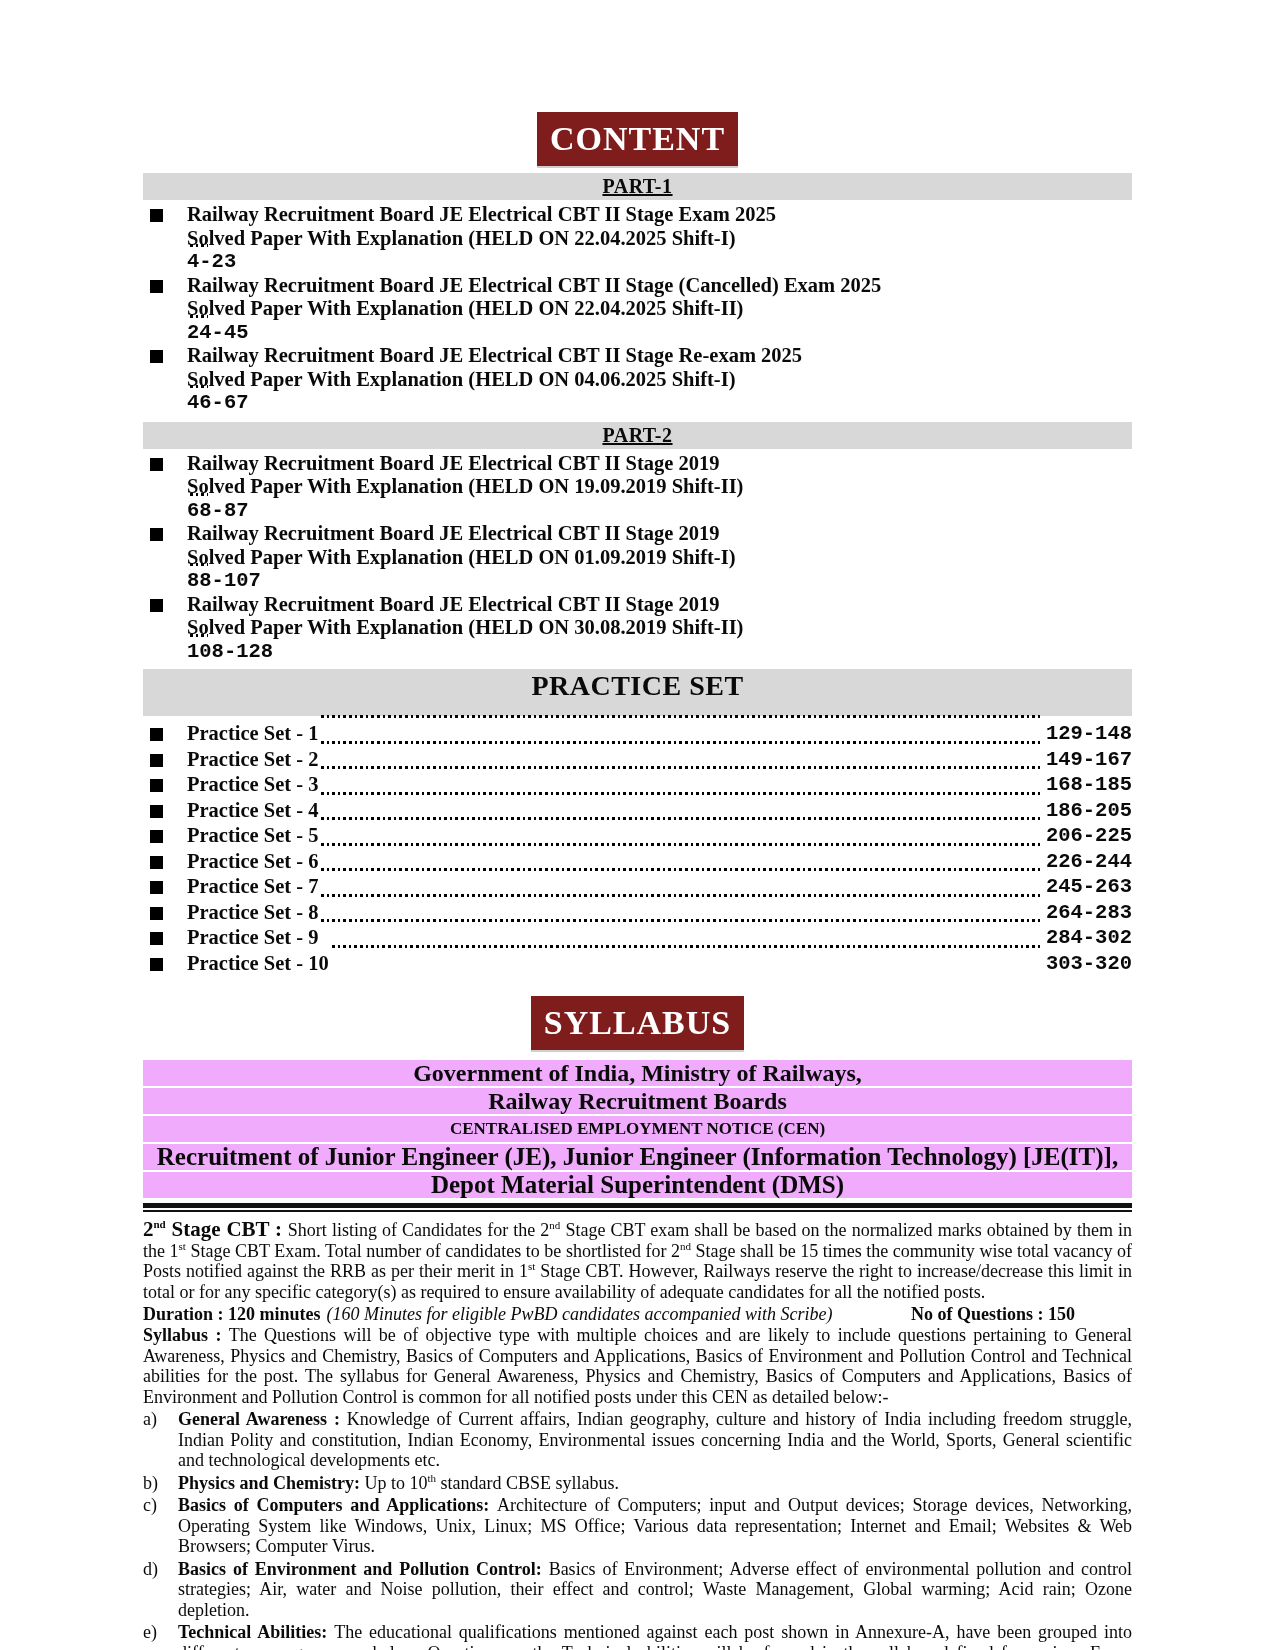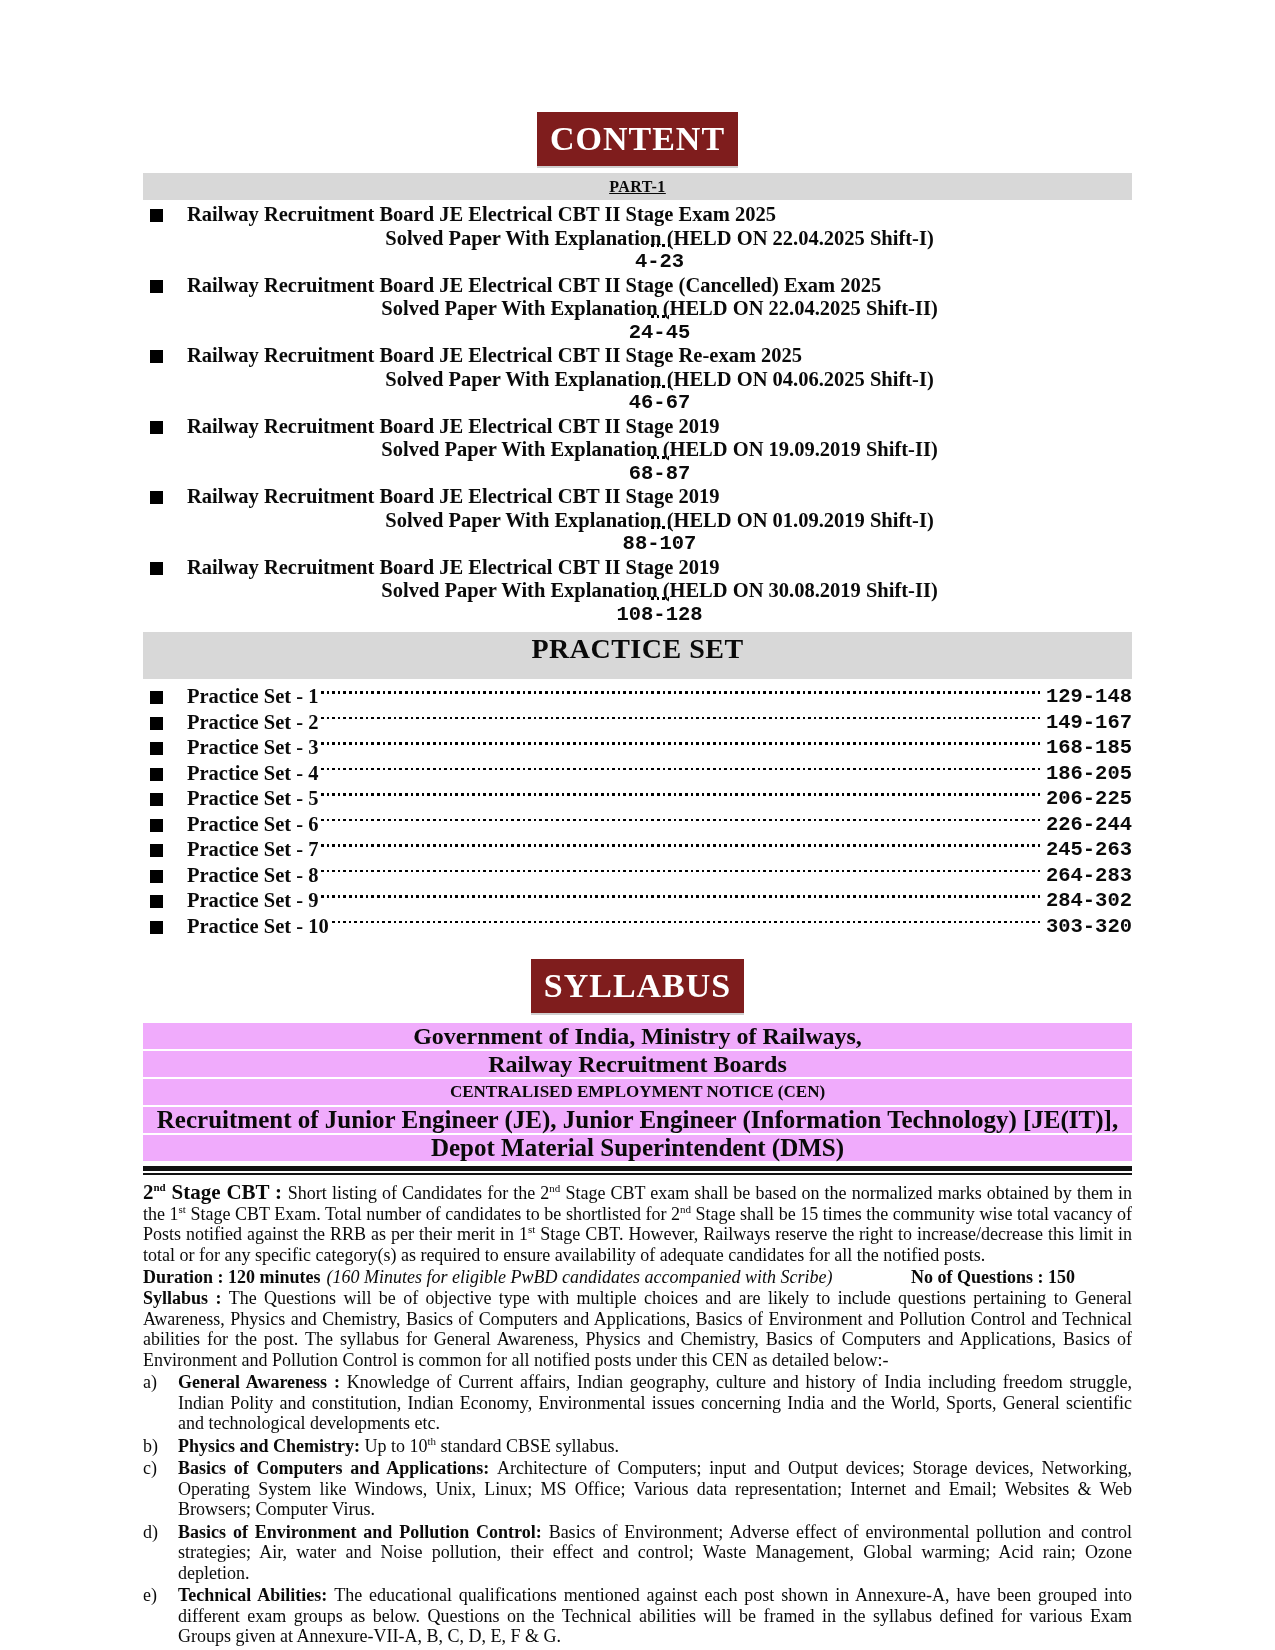--- a/index.html
+++ b/index.html
@@ -34,40 +34,40 @@
     text-align: center;
   }
   .part-bar {
     margin-top: 7px;
     height: 27px;
     line-height: 27px;
     margin-bottom: 3px;
   }
   .part-bar .part-label {
     font-weight: bold;
-    font-size: 16px;
+    font-size: 20px;
     text-decoration: underline;
     letter-spacing: .5px;
   }
   .practice-bar {
     margin-top: 6px;
     height: 47px;
     line-height: 34px;
     margin-bottom: 5px;
   }
   .practice-bar .practice-label {
     font-weight: bold;
     font-size: 28px;
     letter-spacing: .5px;
   }
 
   
   .entry-title-row, .entry-sub-row, .ps-row {
     display: flex;
-    align-items: center;
+    align-items: flex-start;
     font-weight: bold;
     font-size: 20.5px;
     line-height: 23.5px;
     white-space: nowrap;
   }
   .bullet {
     flex: none;
     width: 13px; height: 13px;
     background: #000;
     margin-left: 7px;
@@ -204,20 +204,21 @@
         </div>
       <div class="entry-sub-row">
           <span>Solved Paper With Explanation (HELD ON 04.06.2025 Shift-I)</span>
           <span class="leader"></span>
           <span class="pages">46-67</span>
         </div>
     </div>
   </section>
 
   <section>
+    <div class="section-bar part-bar"><span class="part-label">PART-2</span></div>
 
     <div>
       <div class="entry-title-row">
           <span class="bullet"></span>
           <span>Railway Recruitment Board JE Electrical CBT II Stage 2019</span>
         </div>
       <div class="entry-sub-row">
           <span>Solved Paper With Explanation (HELD ON 19.09.2019 Shift-II)</span>
           <span class="leader"></span>
           <span class="pages">68-87</span>

